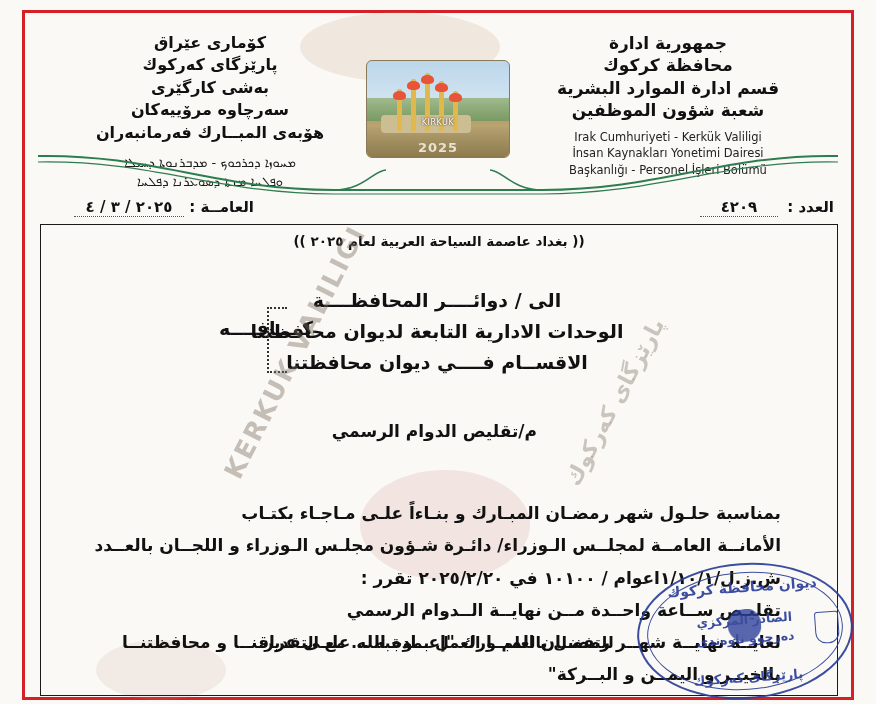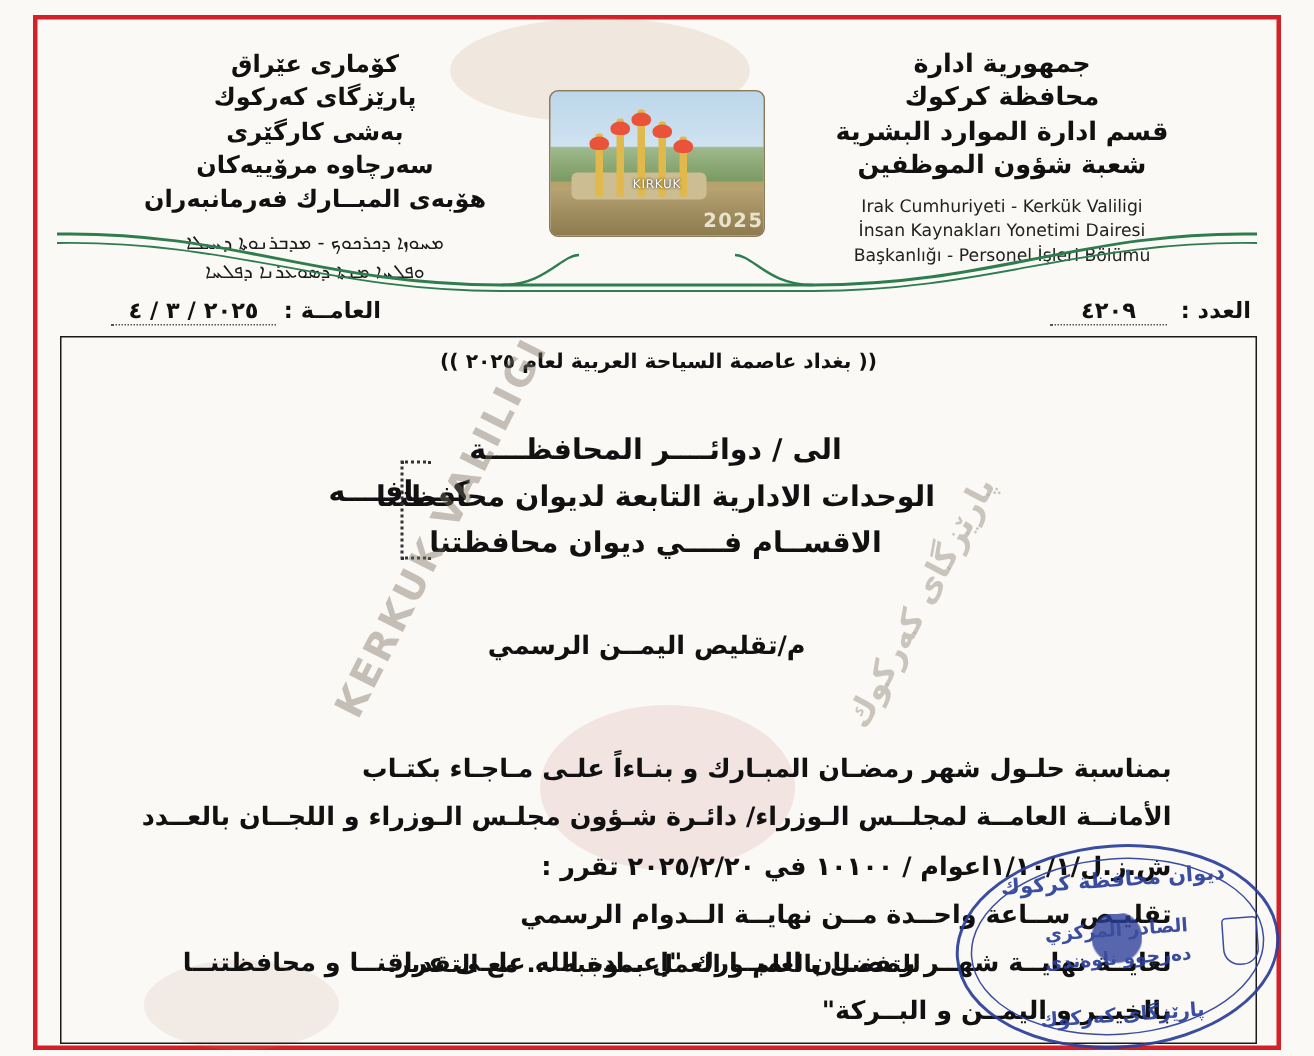--- a/index.html
+++ b/index.html
@@ -138,21 +138,21 @@
     font-size: 8px;
     color: #fff;
     letter-spacing: 0.5px;
     text-shadow: 0 0 2px #000;
   }
   .emblem .year {
     position: absolute;
     left: 0;
     bottom: 2px;
     width: 100%;
-    text-align: right;
+    text-align: center;
     font-size: 13px;
     font-weight: bold;
     color: #e8e2cf;
     letter-spacing: 1px;
   }
   
   .wave {
     position: absolute;
     left: 34px;
     top: 150px;
@@ -490,21 +490,21 @@
     <div class="slogan">(( بغداد عاصمة السياحة العربية لعام ٢٠٢٥ ))</div>
 
     <div class="to-block">
       <div class="line1">الى / دوائــــر المحافظــــة</div>
       <div>الوحدات الادارية التابعة لديوان محافظتنا</div>
       <div>الاقســام فــــي ديوان محافظتنا</div>
     </div>
     <div class="brace"></div>
     <div class="kaffa">كــــافــــه</div>
 
-    <div class="subject">م/تقليص اليمــن الرسمي</div>
+    <div class="subject">م/تقليص الدوام الرسمي</div>
 
     <div class="para">
       <span class="ln">بمناسبة حلـول شهر رمضـان المبـارك و بنـاءاً علـى مـاجـاء بكتـاب</span>
       <span class="ln">الأمانــة العامــة لمجلــس الـوزراء/ دائـرة شـؤون مجلـس الـوزراء و اللجــان بالعــدد</span>
       <span class="ln">ش.ز.ل/١/١٠/١اعوام / ١٠١٠٠ في ٢٠٢٥/٢/٢٠ تقرر :</span>
       <span class="ln">تقليـص ســاعة واحــدة مــن نهايــة الــدوام الرسمي</span>
       <span class="ln">لغايــة نهايــة شهــر رمضــان المبــارك "إعــادة الله علــى عراقنــا و محافظتنــا</span>
       <span class="ln">بالخيــر و اليمــن و البــركة"</span>
     </div>
 

